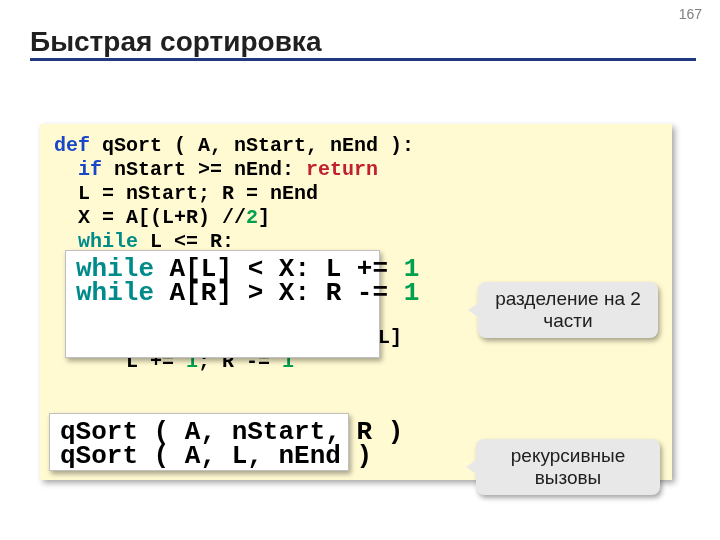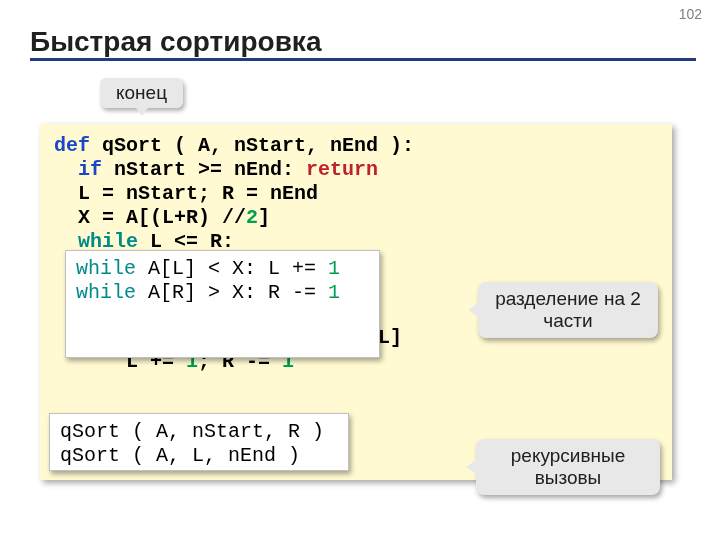--- a/index.html
+++ b/index.html
@@ -85,24 +85,24 @@
   .kw-teal { color: #008b8b; }
   .kw-return { color: #c02030; }
   .fn { color: #000; }
   .num { color: #00a050; }
   .inner-box {
     position: absolute;
     background: #fff;
     border: 1px solid #c0c0c0;
     box-shadow: 2px 3px 5px rgba(0,0,0,0.35);
     font-family: "Courier New", monospace;
-    font-size: 20px;
+    font-size: 26px;
     line-height: 24px;
     white-space: pre;
-    font-weight: normal;
+    font-weight: bold;
     padding: 6px 10px;
     box-sizing: border-box;
   }
   #box-moves {
     top: 250px;
     left: 65px;
     width: 315px;
     height: 108px;
   }
   #box-rec {
@@ -131,27 +131,26 @@
     border-top: 7px solid transparent;
     border-bottom: 7px solid transparent;
     border-right: 10px solid #e8e8e8;
   }
   #callout1 { top: 262px; left: 478px; width: 156px; margin-top: 20px; }
   #callout2 { top: 439px; left: 476px; width: 160px; }
 </style>
 </head>
 <body>
 
-<div class="page-num">102</div>
+<div class="page-num">167</div>
 
 <div class="title">Быстрая сортировка</div>
 <div class="title-rule"></div>
 
 <div class="labels">
-  <div class="label-box">конец</div>
 </div>
 
 <div class="code-block">
   <div class="code"><span class="kw-def">def</span><span class="fn"> qSort</span><span> ( A, nStart, nEnd ):</span>
 <span>  </span><span class="kw-blue">if</span><span> nStart &gt;= nEnd: </span><span class="kw-return">return</span>
 <span>  L = nStart; R = nEnd</span>
 <span>  X = A[(L+R) //</span><span class="num">2</span><span>]</span>
 <span>  </span><span class="kw-teal">while</span><span> L &lt;= R:</span>
 
 

